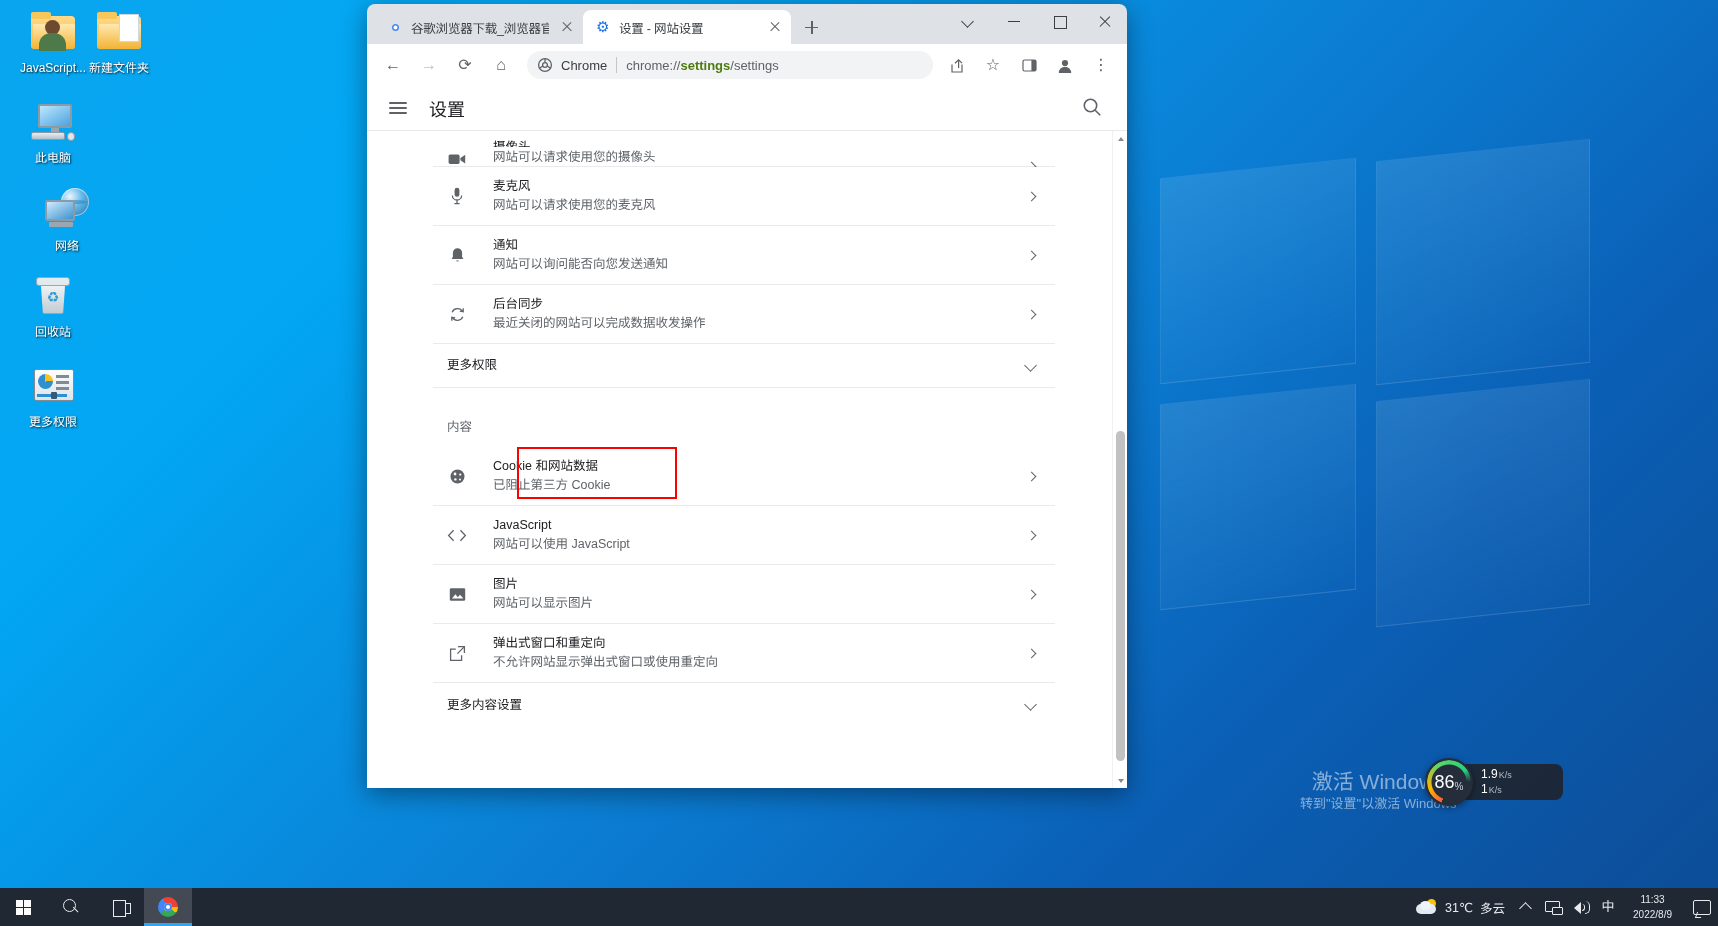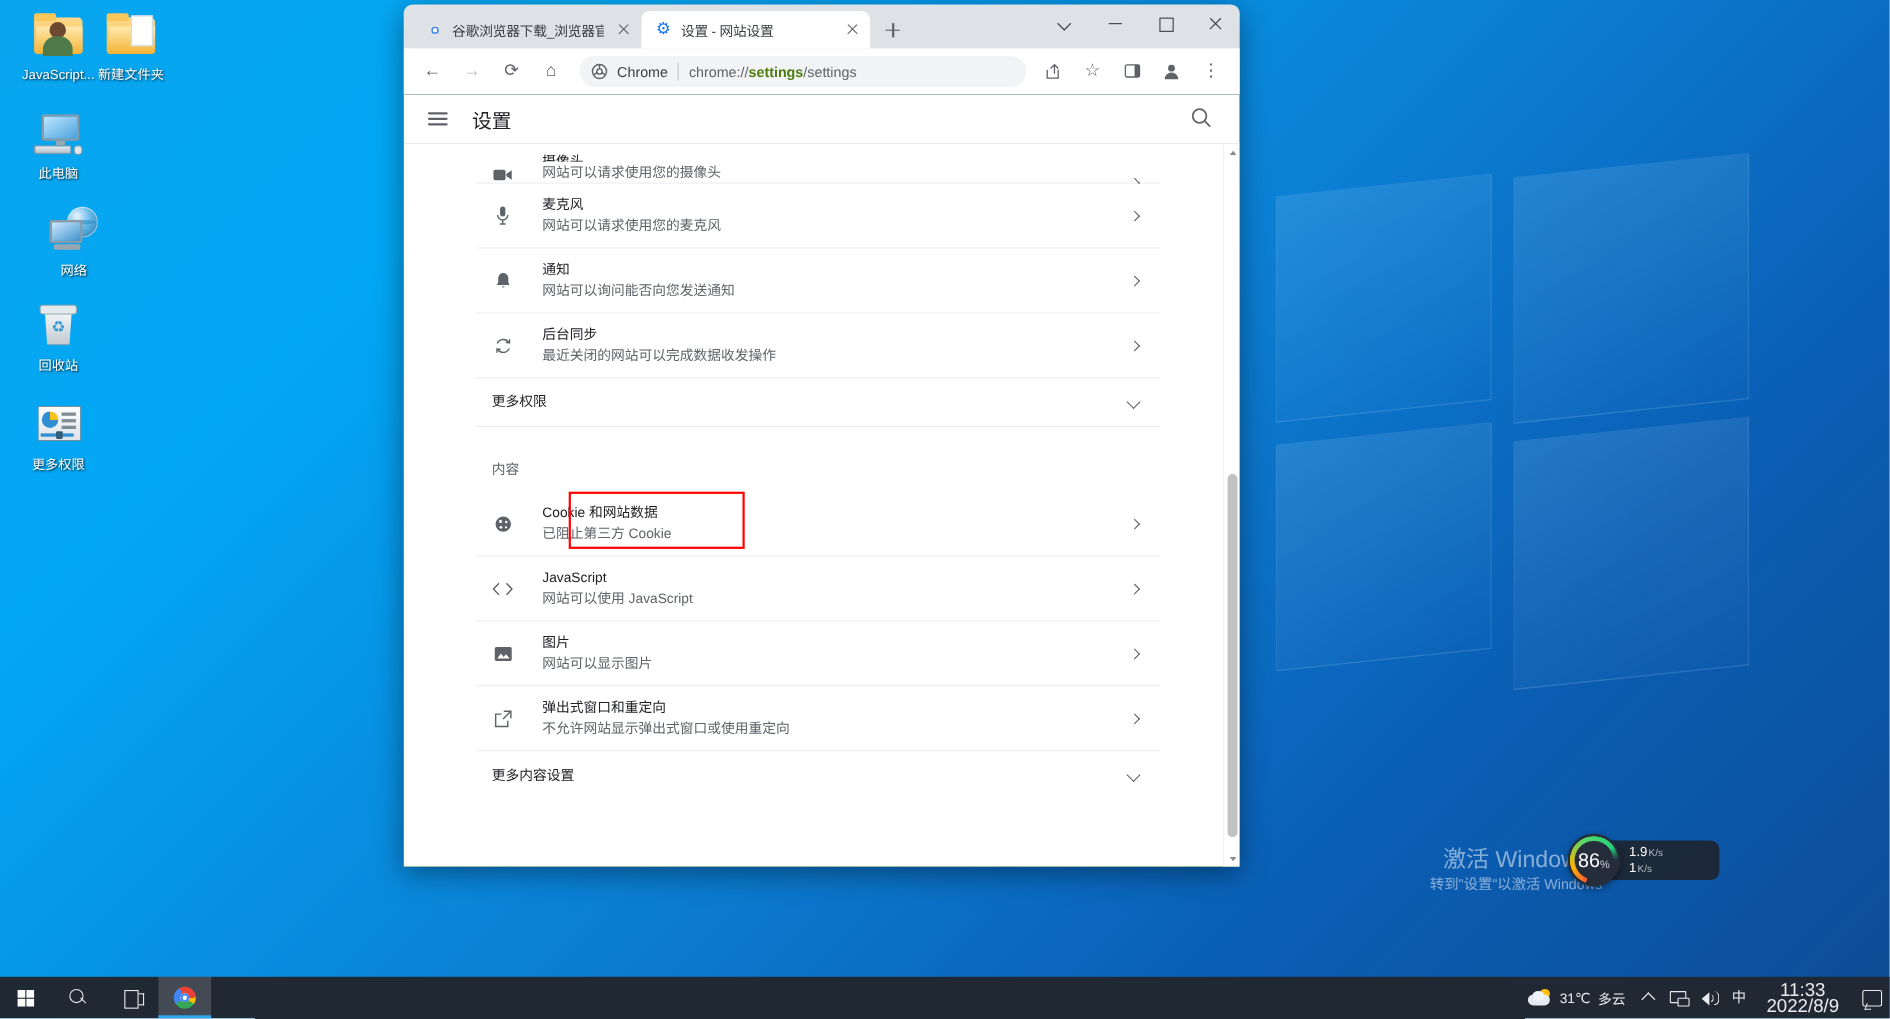--- a/index.html
+++ b/index.html
@@ -540,21 +540,21 @@
   }
   .speaker-ic .wv1, .speaker-ic .wv2 {
     position:absolute; border:1.3px solid #e8eaed; border-left:none; border-top:none;
     border-radius:0 10px 10px 0;
   }
   .speaker-ic .wv1 { left:15px; top:16px; width:3px; height:7px; }
   .speaker-ic .wv2 { left:18px; top:13px; width:5px; height:13px; }
   .ime-ic { width: 26px; font-size: 13px; color:#e8eaed; line-height:38px; text-align:center; }
   #clock {
     text-align: center; line-height: 15px; padding: 0 12px;
-    font-size: 17px; cursor: pointer;
+    font-size: 10px; cursor: pointer;
   }
   .notif-ic { width: 34px; height: 38px; position: relative; cursor: pointer; }
   .notif-ic:before {
     content:""; position:absolute; left:9px; top:12px; width:16px; height:13px;
     border:1.4px solid #e8eaed; border-radius:2px;
   }
   .notif-ic:after {
     content:""; position:absolute; left:12px; top:24px; width:5px; height:5px;
     border-left:1.4px solid #e8eaed; border-bottom:1.4px solid #e8eaed;
     transform: skewX(-20deg);

